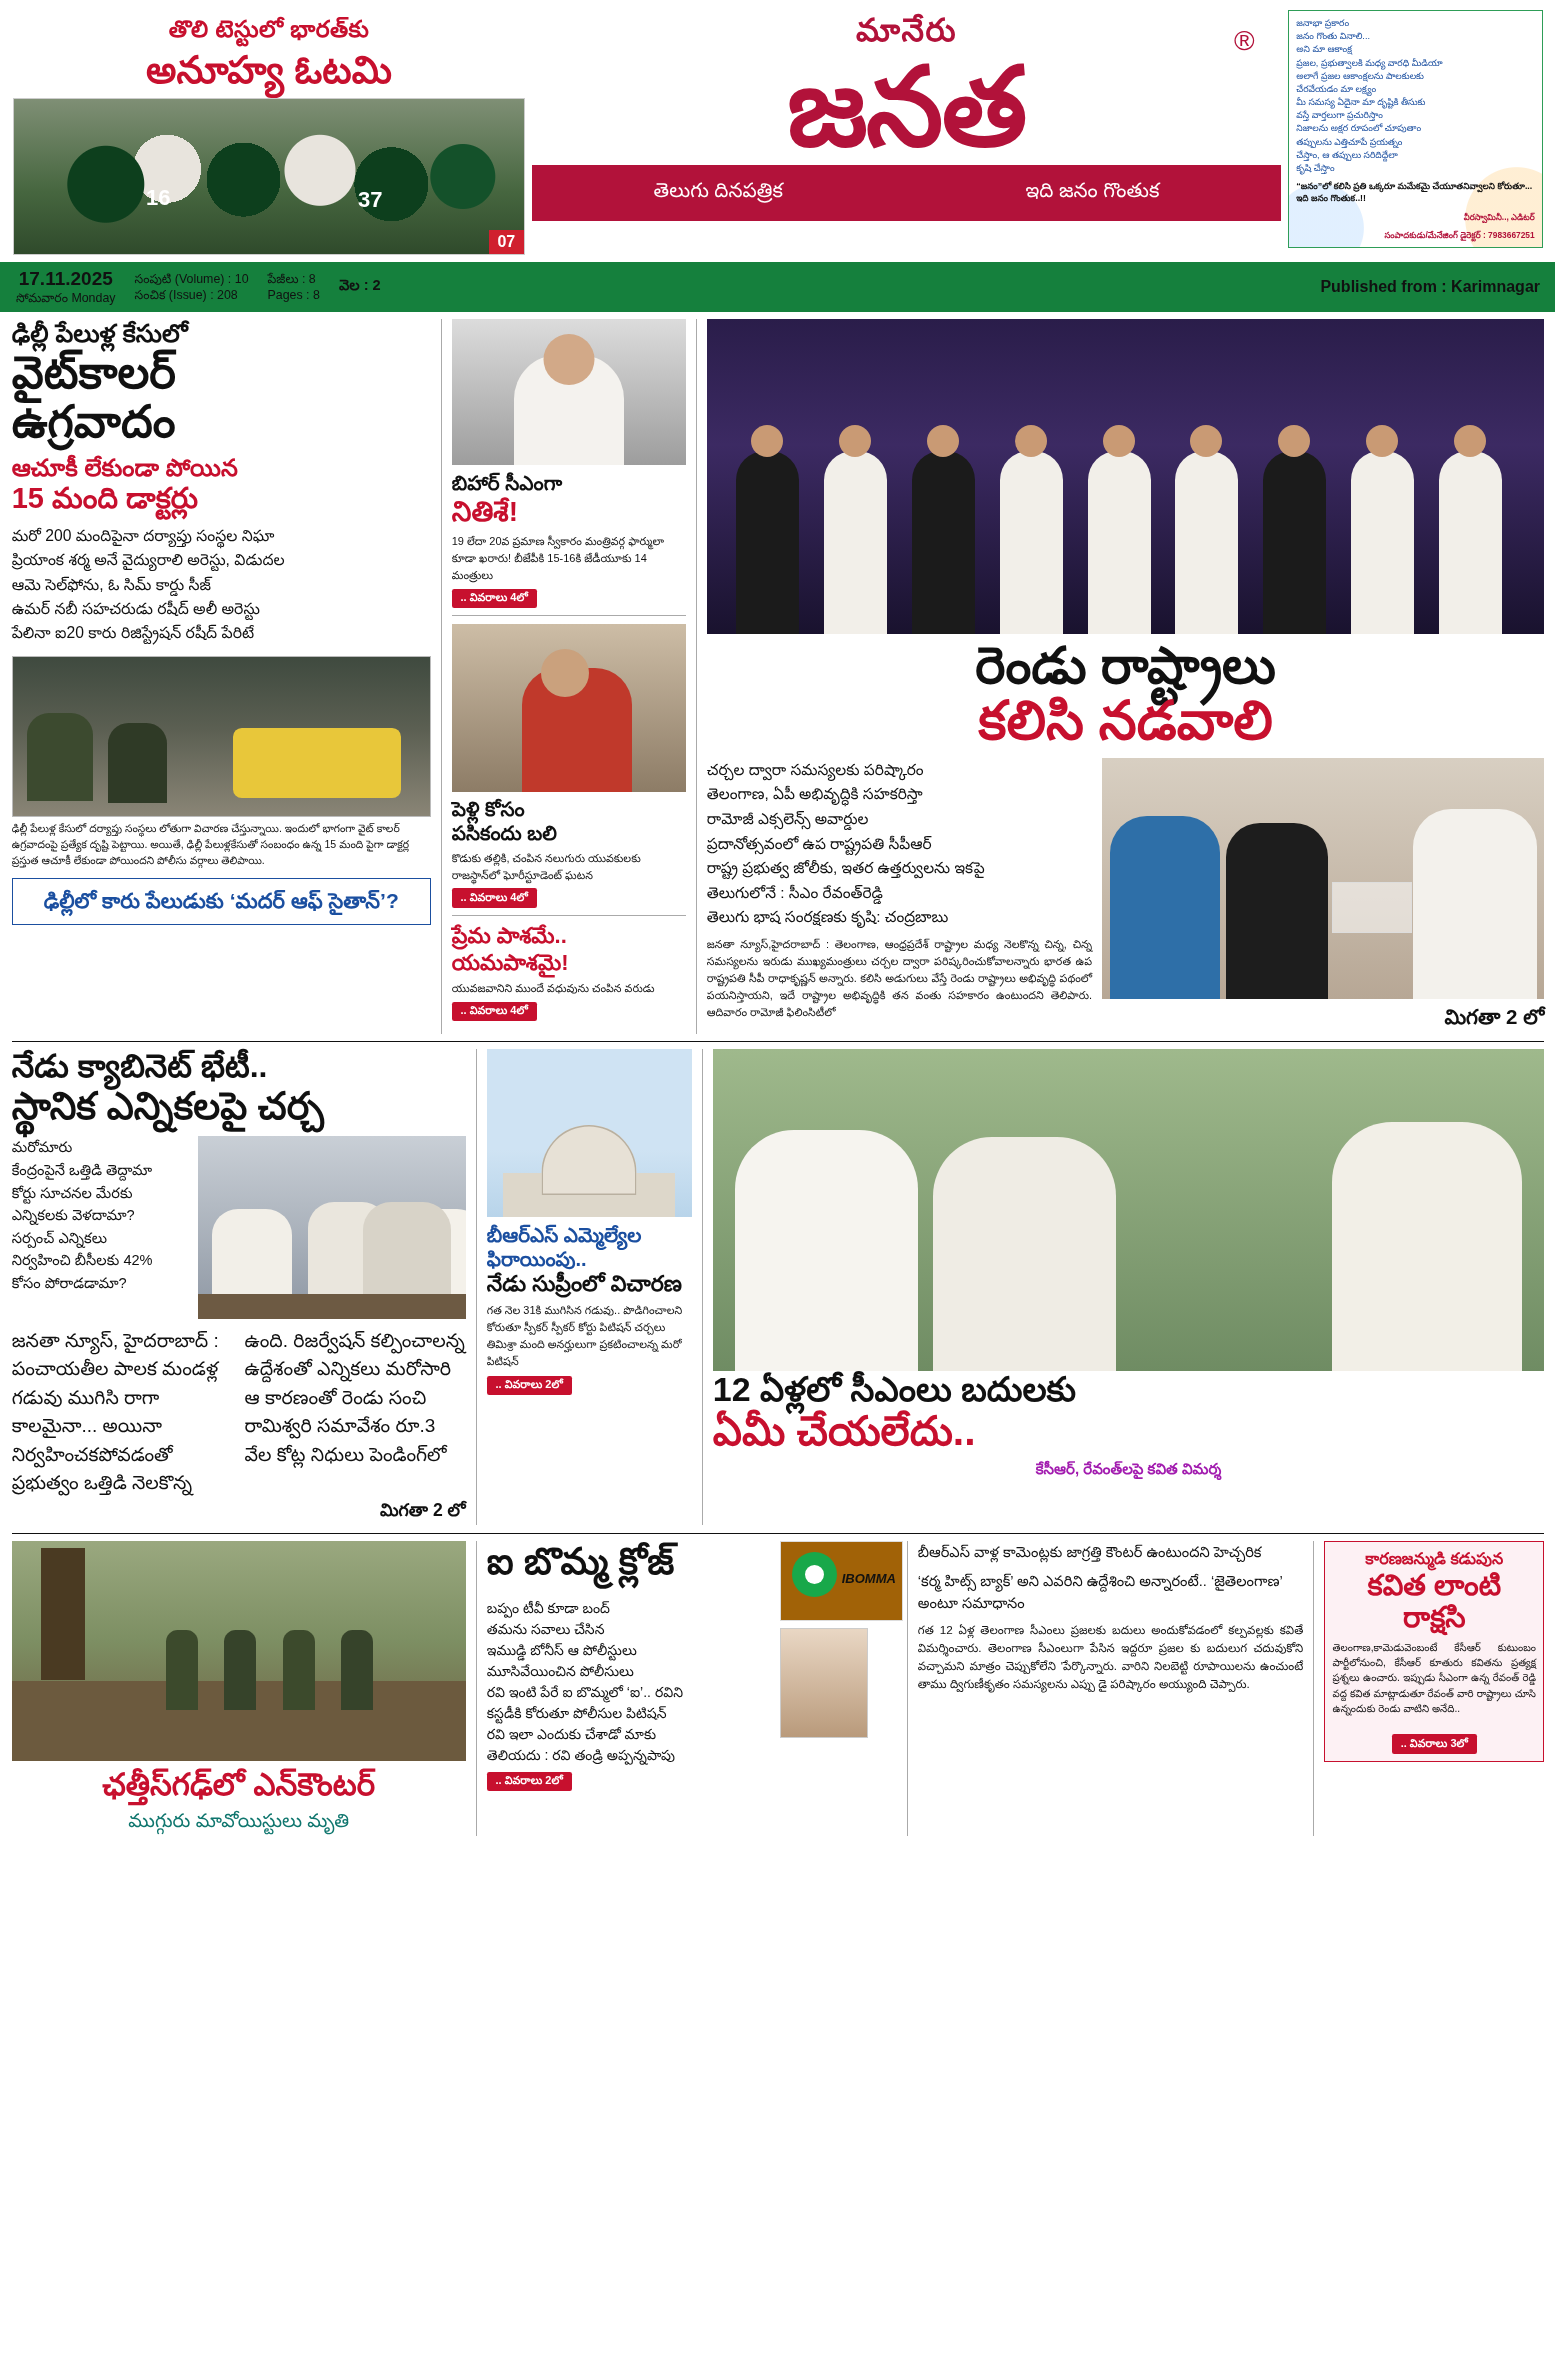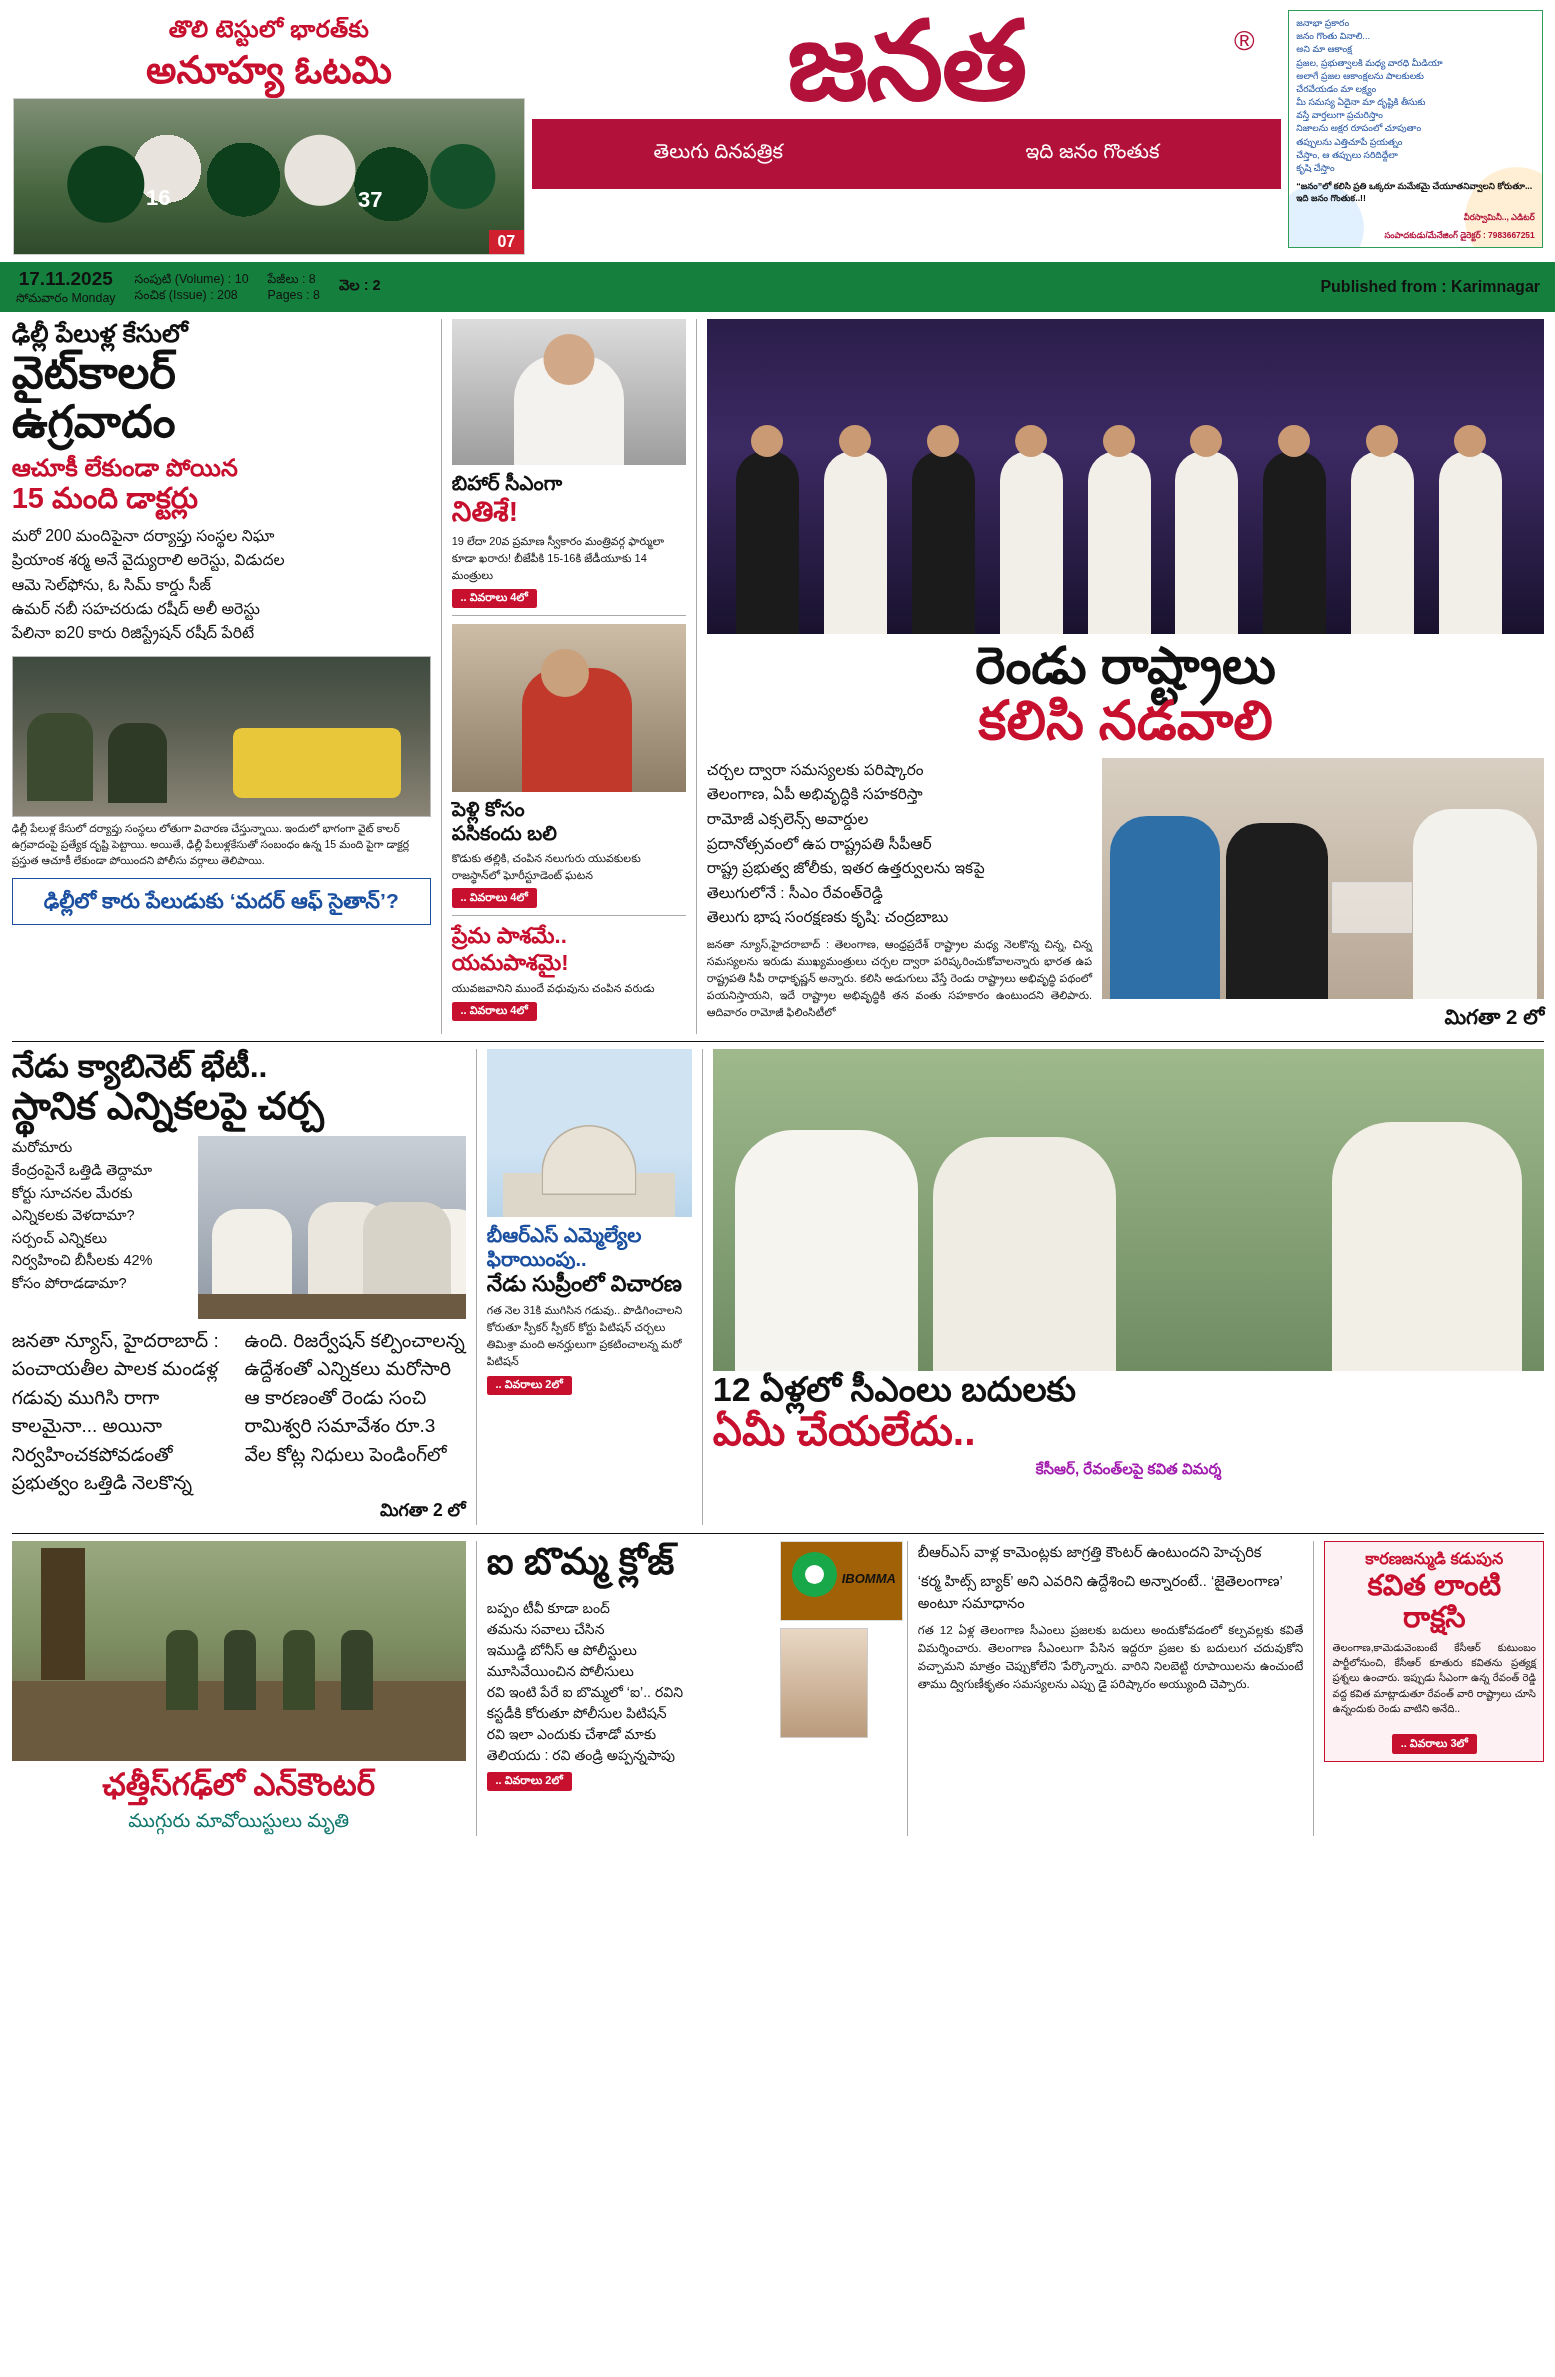--- a/index.html
+++ b/index.html
@@ -32,21 +32,21 @@
   .mh-photo .num16 { position:absolute; left:132px; top:86px; color:#fff; font-weight:bold; font-size:22px; }
   .mh-photo .num37 { position:absolute; left:344px; top:88px; color:#fff; font-weight:bold; font-size:22px; }
   .mh-photo .pg { position:absolute; right:0; bottom:0; background:#d0202f; color:#fff;
       font-size:16px; font-weight:bold; padding:2.9px 8.8px; }
 
   .mh-center { flex:1; text-align:center; position:relative; }
   .logo-main { font-size:32px; color:#b2123a; font-weight:bold; margin-top:1.5px; letter-spacing:1.5px;}
   .logo-big { font-size:110px; line-height:0.95; color:#b2123a; font-weight:bold; letter-spacing:-1.5px;
      font-family:"Liberation Serif", serif; }
   .logo-reg { position:absolute; right:26px; top:14.6px; font-size:28px; color:#b2123a; }
-  .logo-strip { margin-top:4.4px; background:#b2123a; color:#fff; font-size:20px; padding:21px 0;
+  .logo-strip { margin-top:4.4px; background:#b2123a; color:#fff; font-size:20px; padding:14px 0;
       display:flex; justify-content:space-around; }
 
   .mh-right { width:255px; border:1.5px solid #2e9d57; padding:5.9px 7.3px; font-size:9.1px;
      line-height:1.45; color:#1b4fa0; background:
      radial-gradient(circle at 90% 88%, rgba(255,180,60,.22) 0 51px, transparent 52px),
      radial-gradient(circle at 12% 92%, rgba(90,170,255,.18) 0 44px, transparent 45px), #fff; }
   .mh-right .ln { display:block; }
   .mh-right .quoted { color:#111; font-weight:bold; margin-top:4.4px; font-size:8.8px;}
   .mh-right .sig { text-align:right; margin-top:5.9px; font-size:8.4px; color:#b2123a; font-weight:bold; }
 
@@ -170,20 +170,21 @@
       <div class="kicker2">అనూహ్య ఓటమి</div>
       <div class="mh-photo">
         <div class="crowd"></div>
         <div class="num16">16</div>
         <div class="num37">37</div>
         <div class="pg">07</div>
       </div>
     </div>
 
     <div class="mh-center">
+      <div class="logo-main">మానేరు</div>
       <div class="logo-big">జనత</div>
       <div class="logo-reg">®</div>
       <div class="logo-strip">
         <span>తెలుగు దినపత్రిక</span>
         <span>ఇది జనం గొంతుక</span>
       </div>
     </div>
 
     <div class="mh-right">
       <span class="ln">జనాభా ప్రకారం</span>

